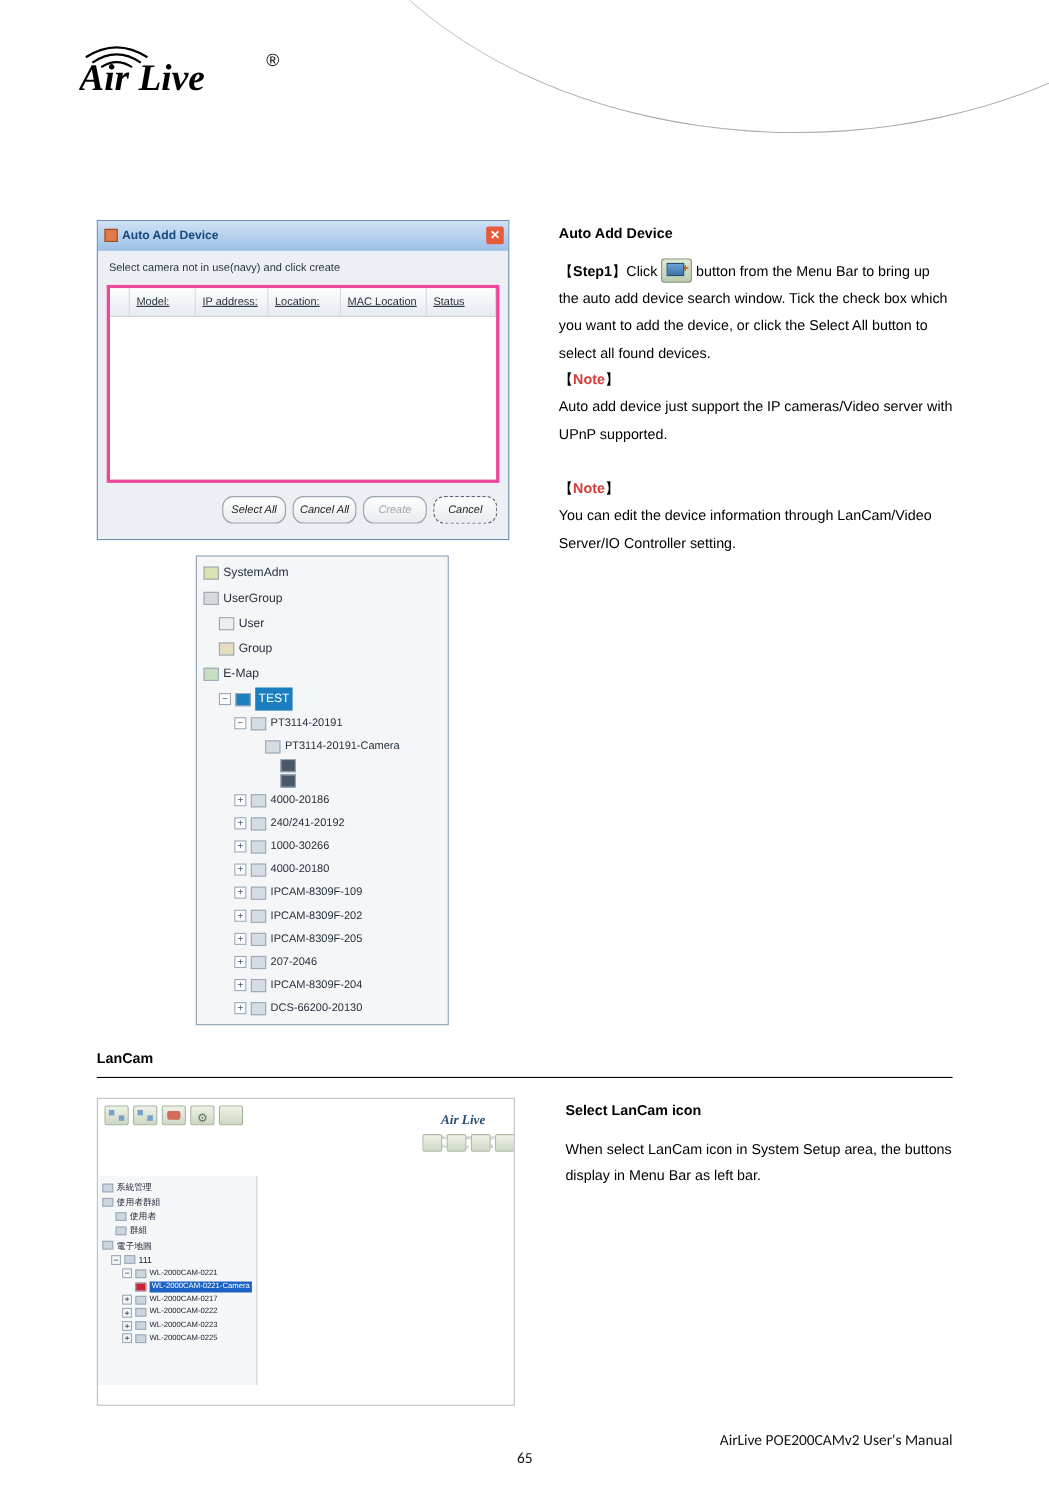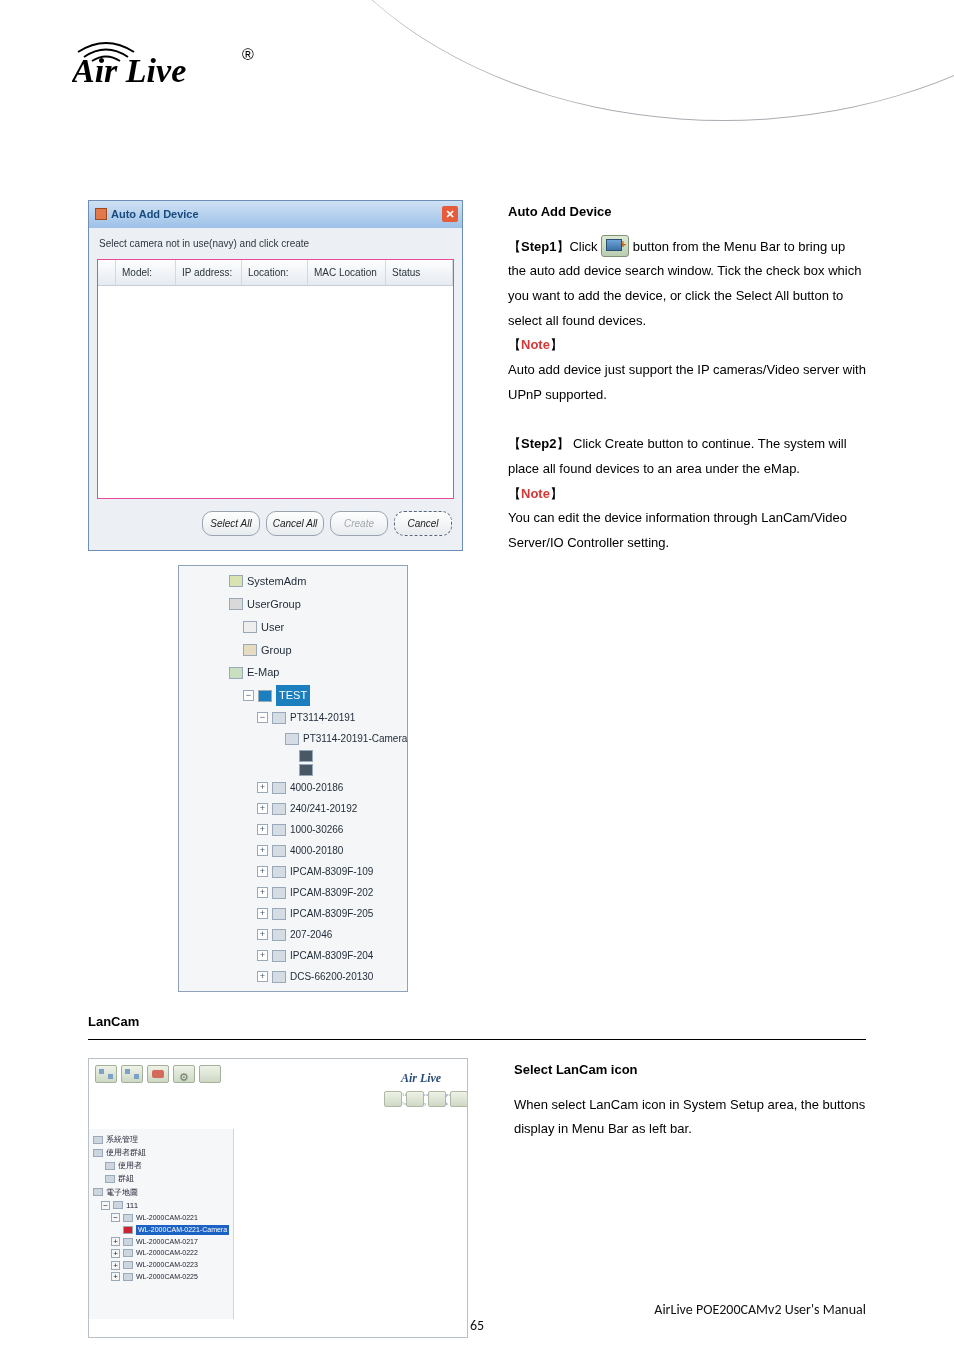--- a/index.html
+++ b/index.html
@@ -76,24 +76,25 @@
     text-align: center;
     border-radius: 2px;
   }
   .dialog-sub {
     padding: 6px 10px;
     font-size: 10px;
     color: #2e3640;
   }
   .device-table {
     margin: 0 8px;
-    border: 1px solid #ec4899;
+    border: 3px solid #ec4899;
     background: #fff;
-    height: 240px;
+    height: 180px;
     overflow: hidden;
+    text-decoration: underline;
   }
   .device-table-head {
     display: flex;
     background: linear-gradient(#fdfefe, #e6ebf1);
     border-bottom: 1px solid #c6cdd5;
     font-size: 10px;
     color: #2b333d;
   }
   .device-table-head > div {
     padding: 3px 6px;
@@ -132,21 +133,20 @@
     border: 1px solid #8fa2b8;
     background: #f4f6f8;
     font-size: 11px;
     color: #1f2a36;
     padding: 4px 6px;
   }
   .tree-img .row {
     display: flex; align-items: center; gap: 4px;
     padding: 1px 0;
     white-space: nowrap;
-    margin-left: 44px;
   }
   .tree-img .ind1 { padding-left: 14px; }
   .tree-img .ind2 { padding-left: 28px; }
   .tree-img .ind4 { padding-left: 56px; }
   .tree-img .ind5 { padding-left: 70px; }
   .tree-img .exp {
     width: 11px; height: 11px;
     border: 1px solid #9aa9b9;
     font-size: 9px; line-height: 9px;
     text-align: center;
@@ -445,23 +445,20 @@
         <span class="bracket">【</span><span class="step-label">Step1</span><span class="bracket">】</span><span>Click </span>
         <span class="inline-btn"></span>
         <span>button from the Menu Bar to bring up the auto add device search window. Tick the check box which you want to add the device, or click the Select All button to select all found devices.</span>
       </p>
 
       <p>
         <span class="note-bracket">【</span><span class="note-word">Note</span><span class="note-bracket">】</span><br>
         <span>Auto add device just support the IP cameras/Video server with UPnP supported.</span>
       </p>
       <br>
-      <p>
-        <span class="bracket">【</span><span class="step-label">Step2</span><span class="bracket">】</span><span> Click Create button to continue. The system will place all found devices to an area under the eMap.</span>
-      </p>
 
       <p>
         <span class="note-bracket">【</span><span class="note-word">Note</span><span class="note-bracket">】</span><br>
         <span>You can edit the device information through LanCam/Video Server/IO Controller setting.</span>
       </p>
     </div>
   </div>
 
   <div class="section-heading lancam-heading">LanCam</div>
   <hr class="hr">

